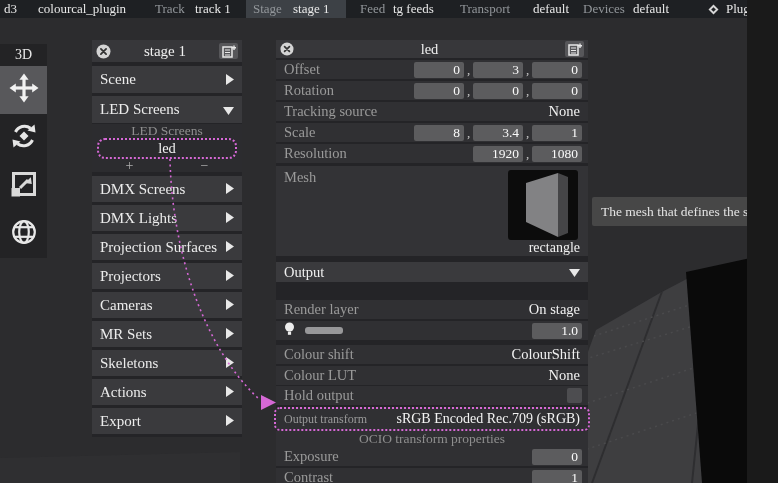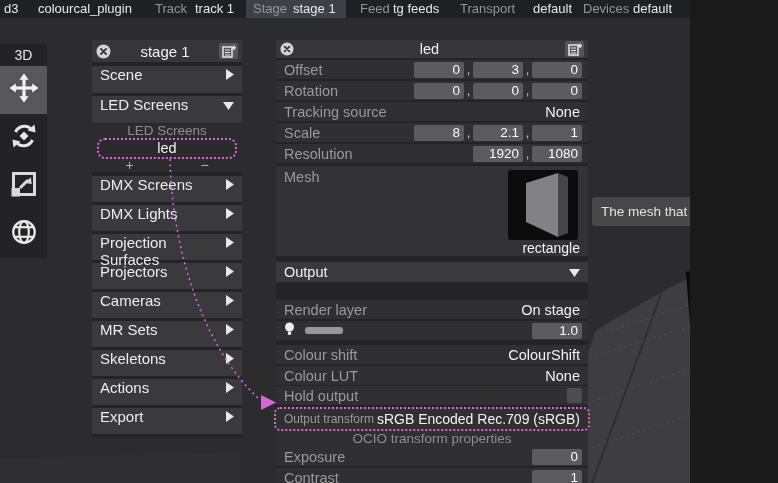--- a/index.html
+++ b/index.html
@@ -1,19 +1,19 @@
 <!DOCTYPE html>
 <html><head>
 <meta charset="utf-8">
 <style>
   html,body{margin:0;padding:0;background:#1a1a1a;}
   #screen{
-    position:relative;width:690px;height:483px;overflow:hidden;
+    position:relative;width:747px;height:483px;overflow:hidden;
     background:#b91c1c;
-    font-family:Liberation Sans, sans-serif;
+    font-family:Liberation Serif, serif;
     -webkit-font-smoothing:antialiased;
     user-select:none;
   }
   
   #menubar{position:absolute;left:0;top:0;width:778px;height:18px;background:#1e2023;z-index:25;}
   .mitem{position:absolute;top:0;height:18px;line-height:18px;font-size:13px;color:#e8e8e8;white-space:nowrap;}
   .mitem.dim{color:#92969a;}
   #menu-hl{position:absolute;left:246px;top:0;width:100px;height:18px;background:#3d4146;}
   
   #toolbar{position:absolute;left:0;top:44px;width:47px;background:#232325;z-index:20;}
@@ -23,21 +23,21 @@
   
   .panel{position:absolute;background:#242427;z-index:15;}
   .phead{display:flex;align-items:center;background:#37373a;}
   .phead .title{flex:1;text-align:center;color:#f0f0f0;}
   .iconbtn{display:flex;align-items:center;justify-content:center;}
   .editbox{width:19px;height:16px;background:#57575a;border-radius:2px;display:flex;align-items:center;justify-content:center;}
   
   #stage-panel{left:92px;top:40px;width:150px;height:397px;}
   #stage-panel .phead{height:22px;padding:0 4px;margin-bottom:4px;}
   #stage-panel .phead .title{font-size:15px;}
-  .srow{height:27px;margin-bottom:3px;background:#3a3a3d;display:flex;padding:0 8px;box-sizing:border-box;}
+  .srow{height:27px;margin-bottom:3px;background:#3a3a3d;display:flex;align-items:center;padding:0 8px;box-sizing:border-box;}
   .srow .lbl{flex:1;color:#ececec;font-size:15px;}
   .srow2{height:26px;}
   .ledgroup{height:48px;margin-bottom:4px;background:#2c2c2f;position:relative;}
   .ledgroup .ghead{text-align:center;color:#8f8f8f;font-size:13.5px;height:13px;line-height:13px;}
   .ledbox{position:absolute;left:5px;right:5px;top:14px;height:17px;background:#2a2a2d;
     border:2px dotted #d668d6;border-radius:8px;text-align:center;color:#f2f2f2;font-size:14.5px;line-height:17px;}
   .pm{position:absolute;bottom:0;width:100%;display:flex;}
   .pm span{flex:1;text-align:center;color:#b0b0b0;font-size:14px;line-height:13px;}
   
   #led-panel{left:276px;top:40px;width:312px;height:460px;}
@@ -289,21 +289,21 @@
       <span class="fld">0</span>
     </div>
     <div class="lrow">
       <span class="lbl">Tracking source</span>
       <span class="val">None</span>
     </div>
     <div class="lrow">
       <span class="lbl">Scale</span>
       <span class="fld">8</span>
       <span class="comma">,</span>
-      <span class="fld">2.1</span>
+      <span class="fld">3.4</span>
       <span class="comma">,</span>
       <span class="fld">1</span>
     </div>
     <div class="lrow" style="margin-bottom:3px">
       <span class="lbl">Resolution</span>
       <span class="fld">1920</span>
       <span class="comma">,</span>
       <span class="fld">1080</span>
     </div>
 

